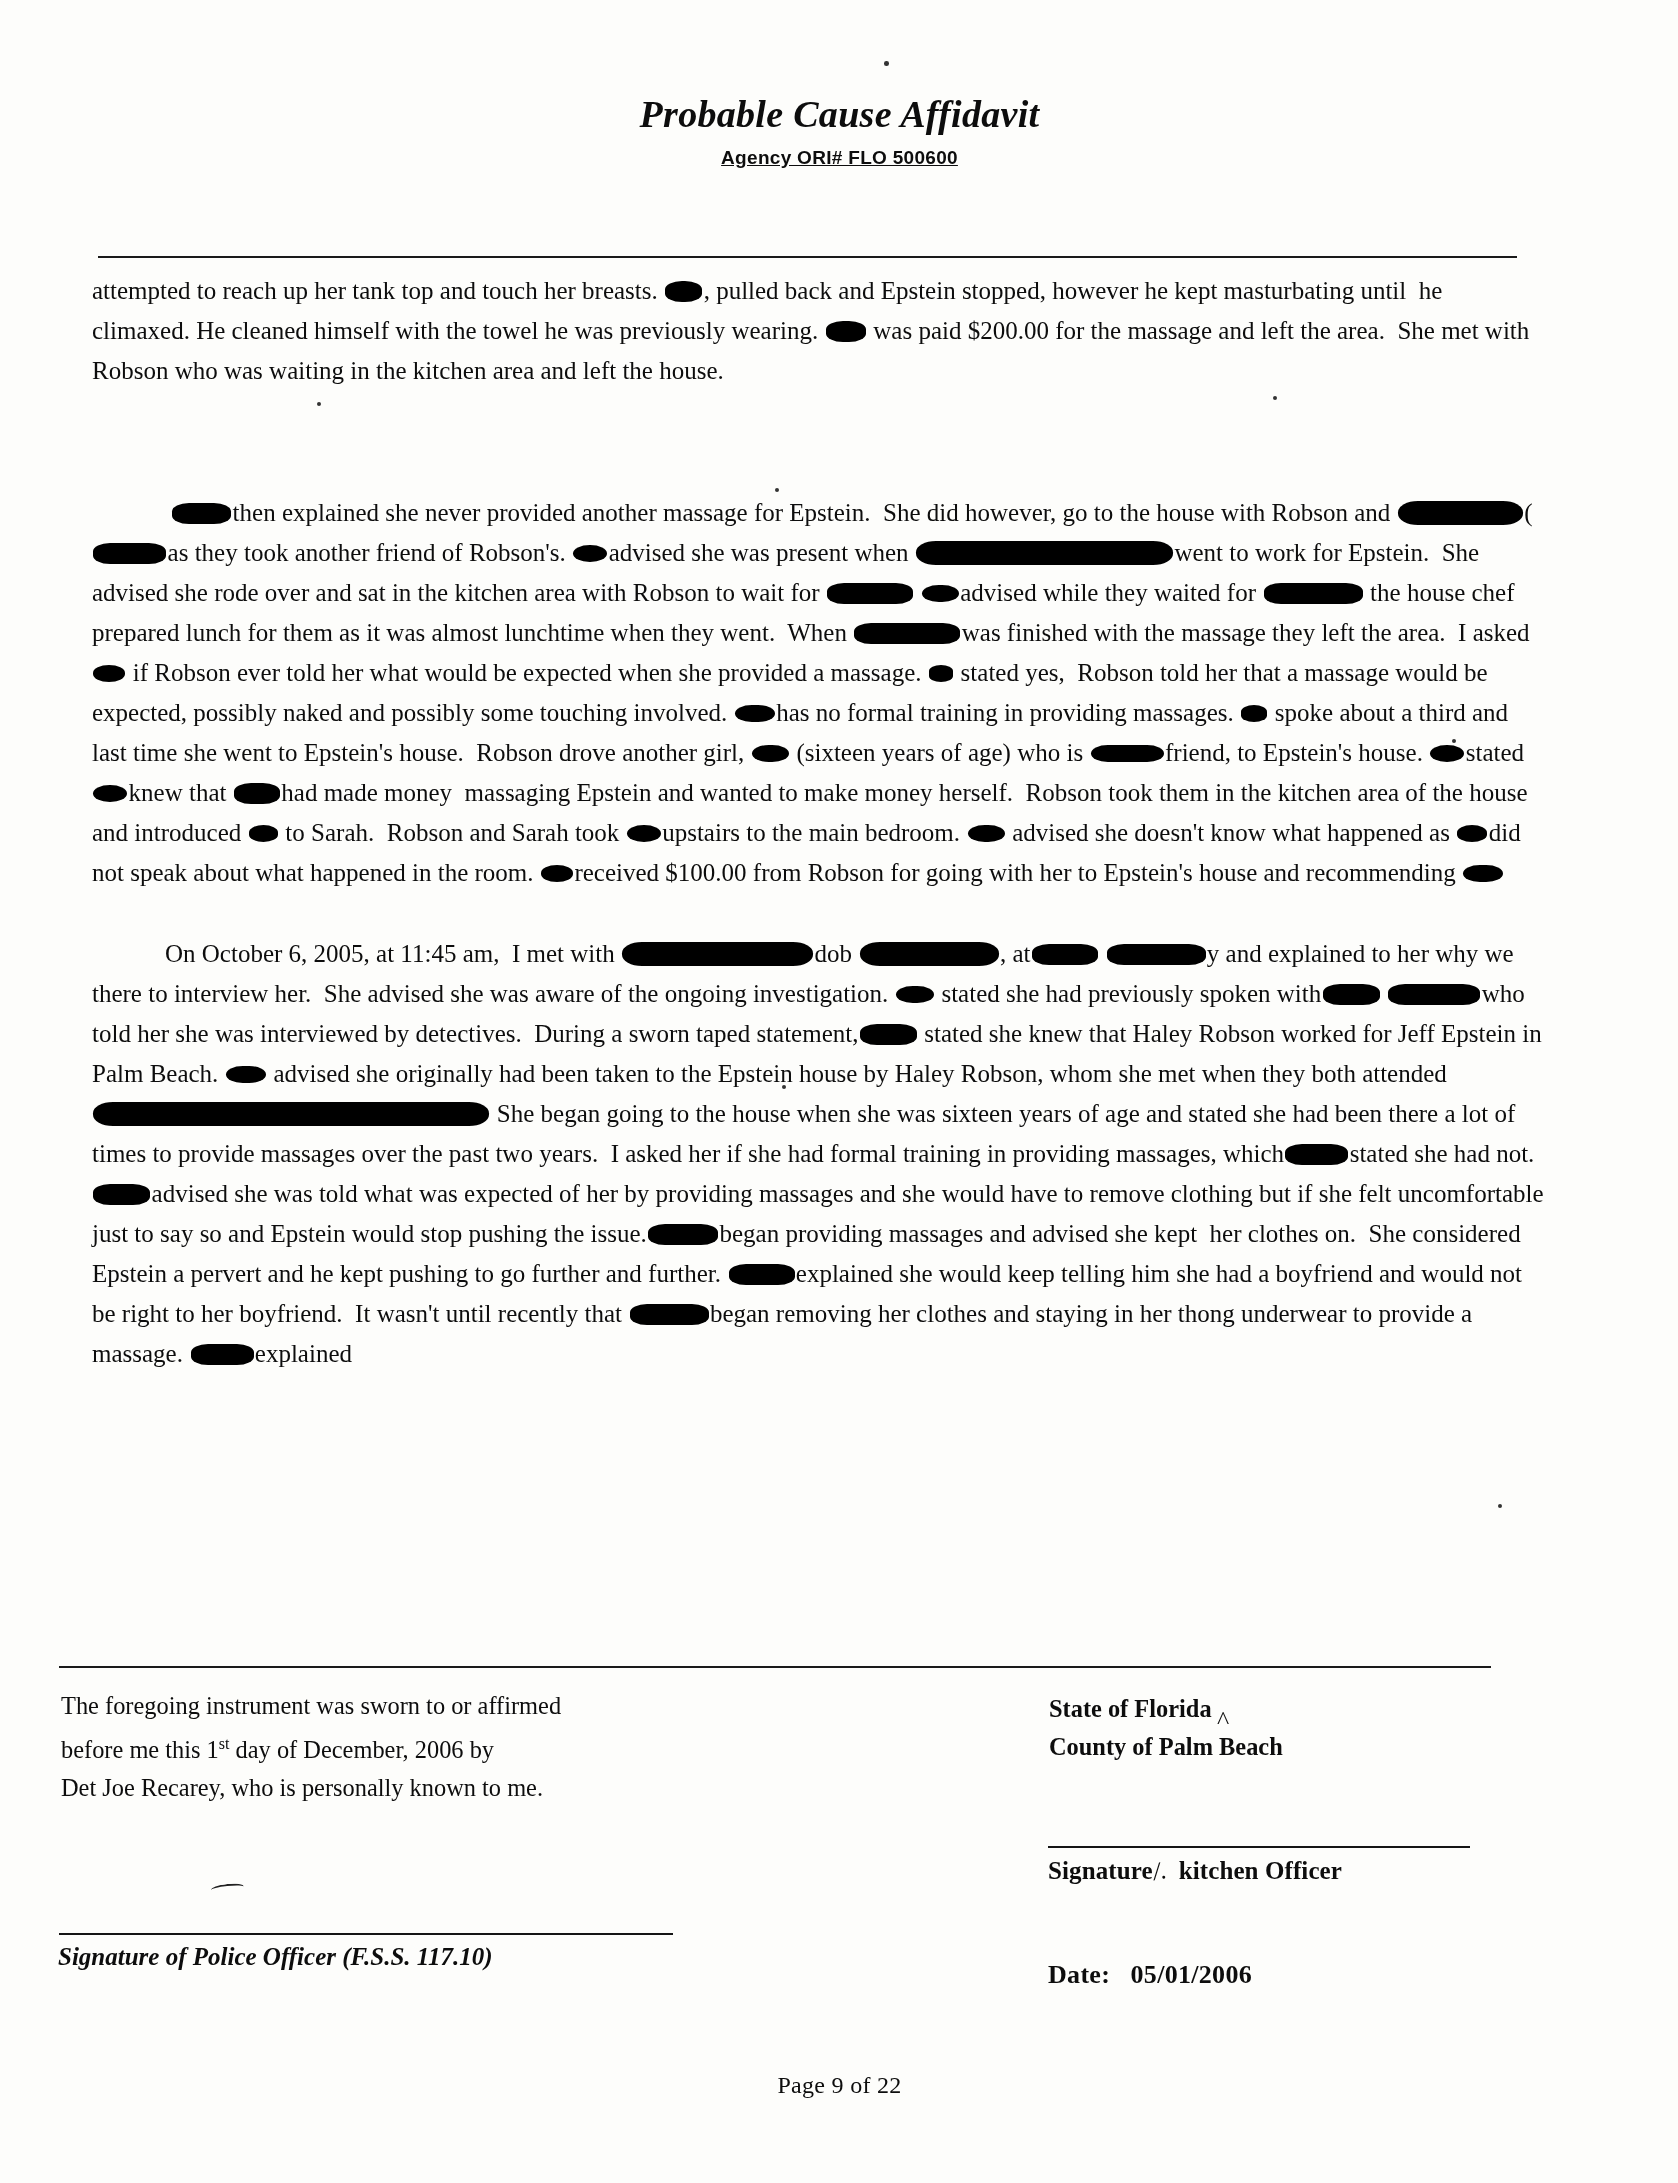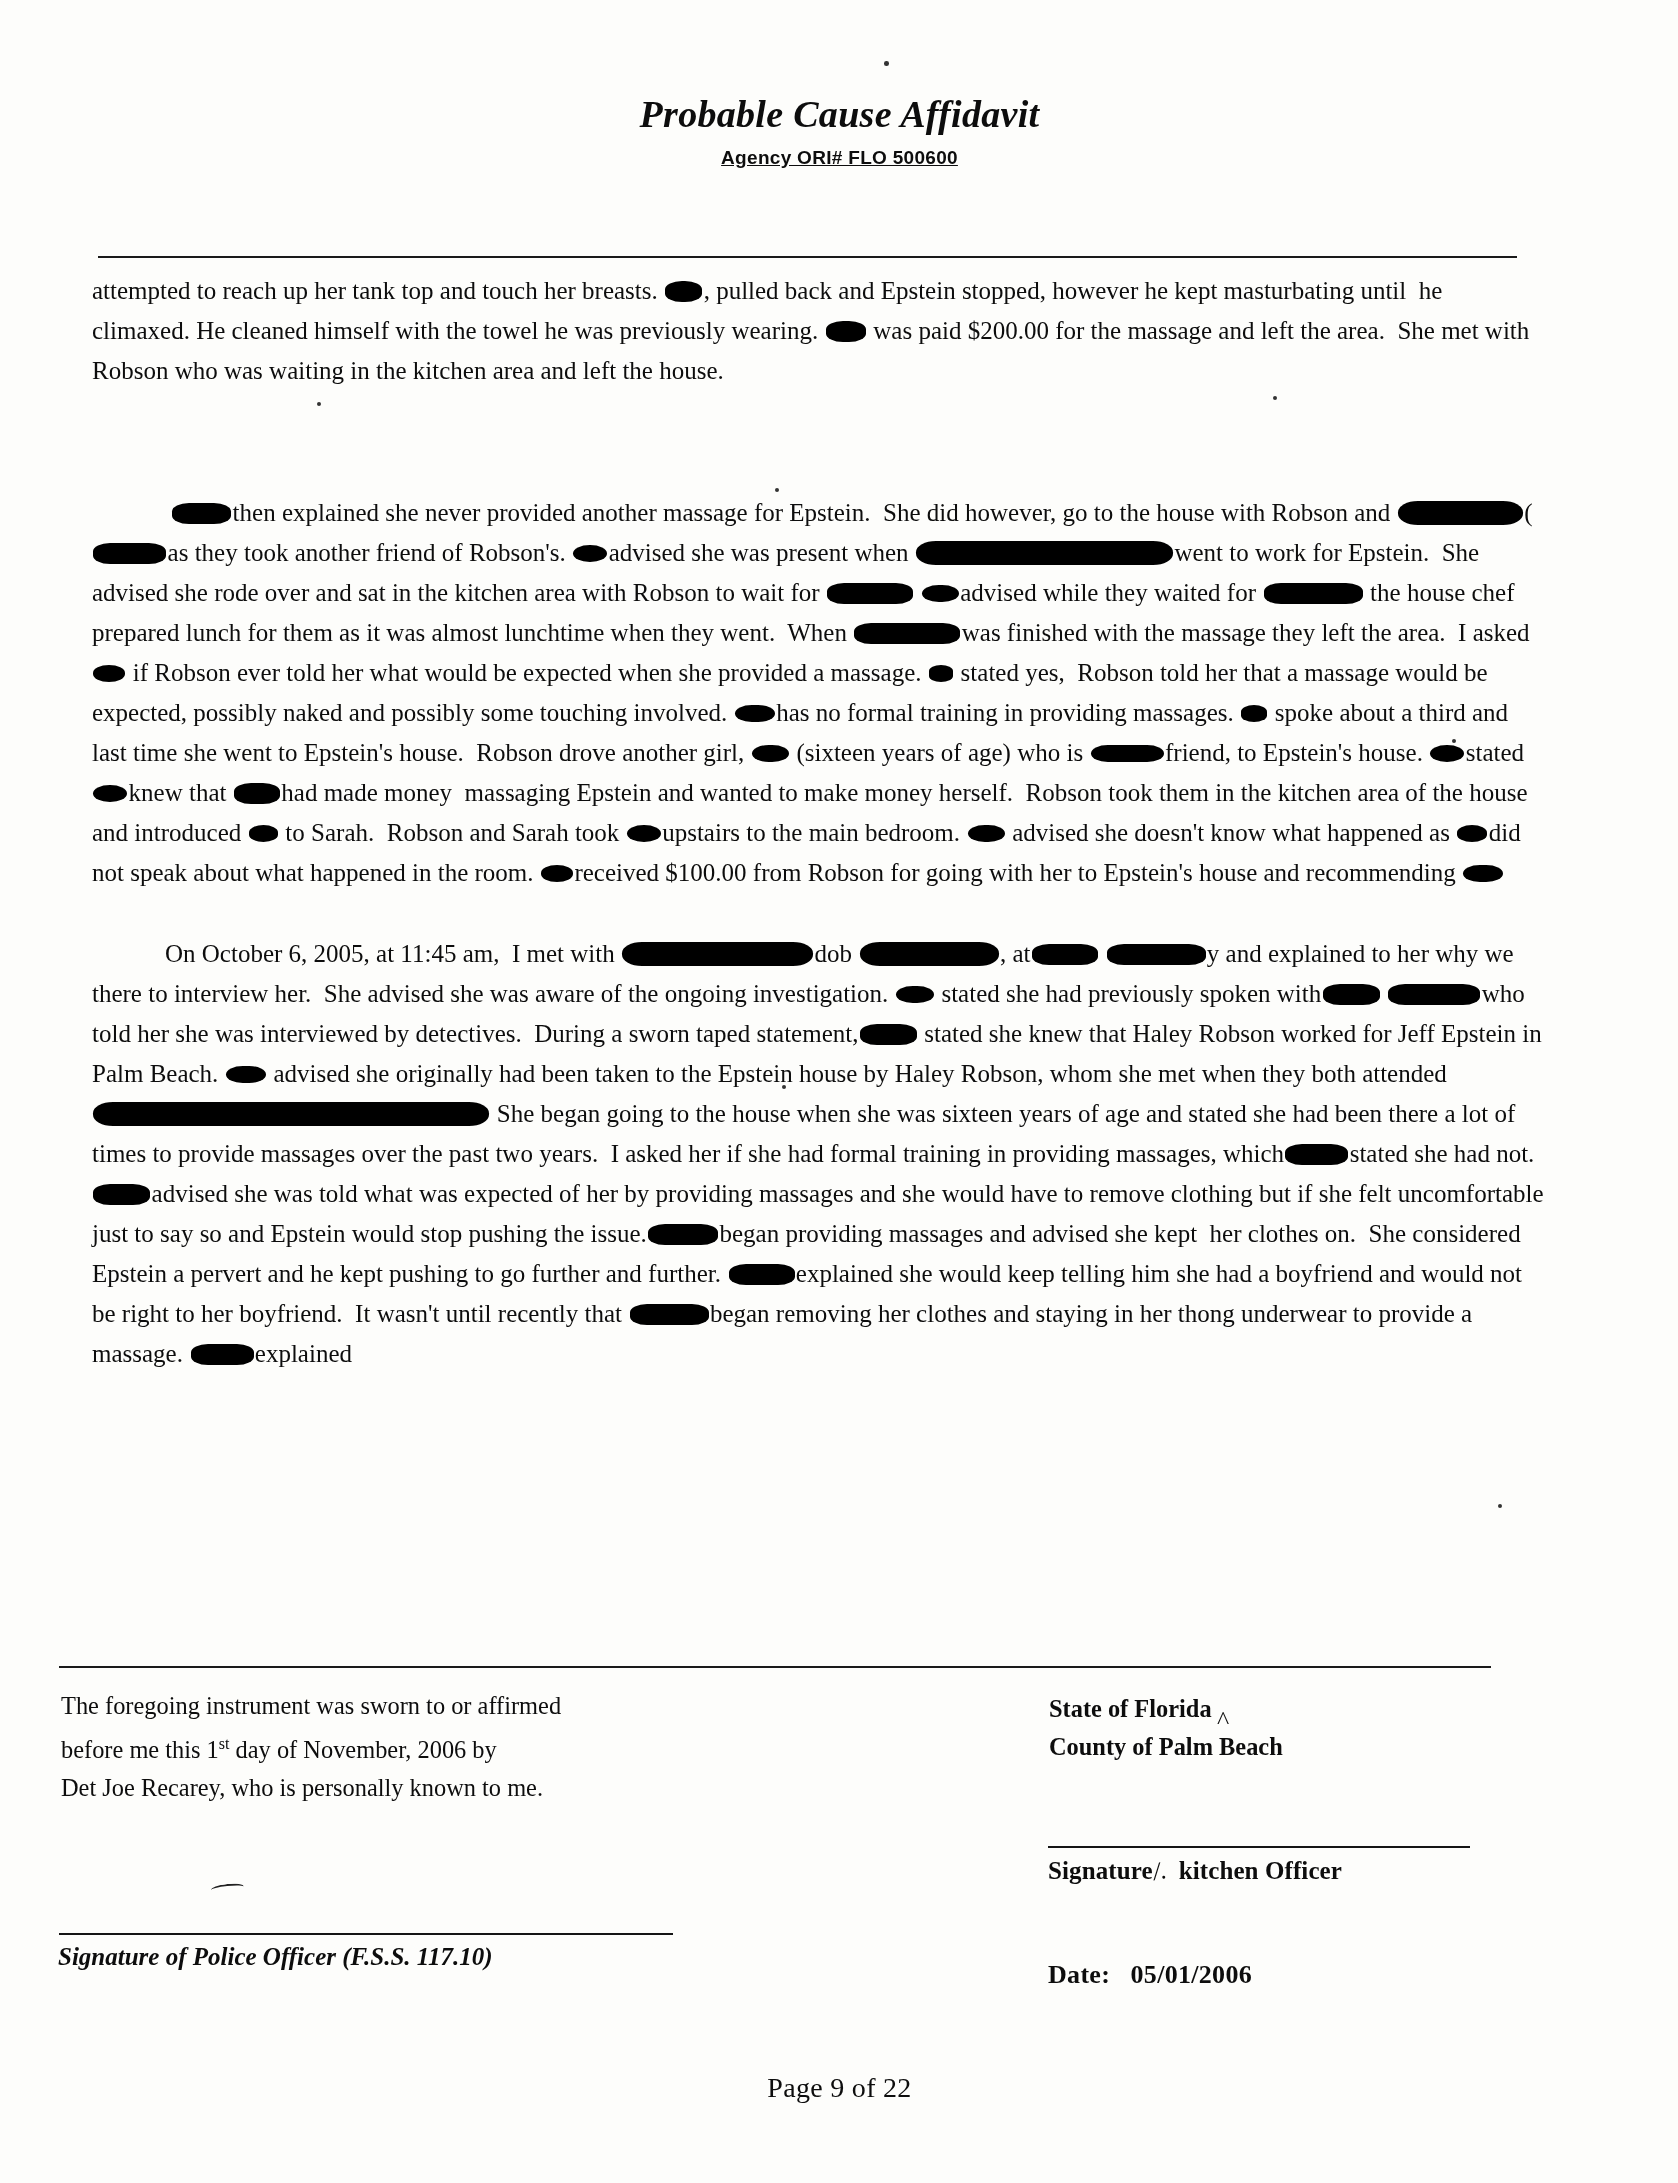--- a/index.html
+++ b/index.html
@@ -162,21 +162,21 @@
     letter-spacing: 0.3px;
     margin-top: 20px;
   }
   .page-num {
     position: absolute;
     left: 0;
     top: 2072px;
     width: 1679px;
     text-align: center;
     font-family: "Liberation Serif", serif;
-    font-size: 28px;
+    font-size: 24px;
     letter-spacing: 0.3px;
   }
   .caret {
     position: absolute;
     font-family: "Liberation Serif", serif;
     font-size: 26px;
     color: #111;
   }
   .squiggle {
     position: absolute;
@@ -255,21 +255,21 @@
       <span class="rdx h3" style="width:79px"></span>began removing her clothes and staying in her thong underwear to provide a massage.
       <span class="rdx h3" style="width:63px"></span>explained
     </p>
 
   </div>
 
   <div class="rule rule-bottom"></div>
 
   <div class="sworn">
     <div>The foregoing instrument was sworn to or affirmed</div>
-    <div><span>before me this 1</span><sup>st</sup><span> day of November,  2006  by</span></div>
+    <div><span>before me this 1</span><sup>st</sup><span> day of December,  2006  by</span></div>
     <div>Det Joe Recarey, who is personally known to me.</div>
   </div>
 
   <div class="state-block">
     <div>State of Florida</div>
     <div>County of Palm Beach</div>
   </div>
 
   <div class="caret" style="left:1217px; top:1706px;">^</div>
 

